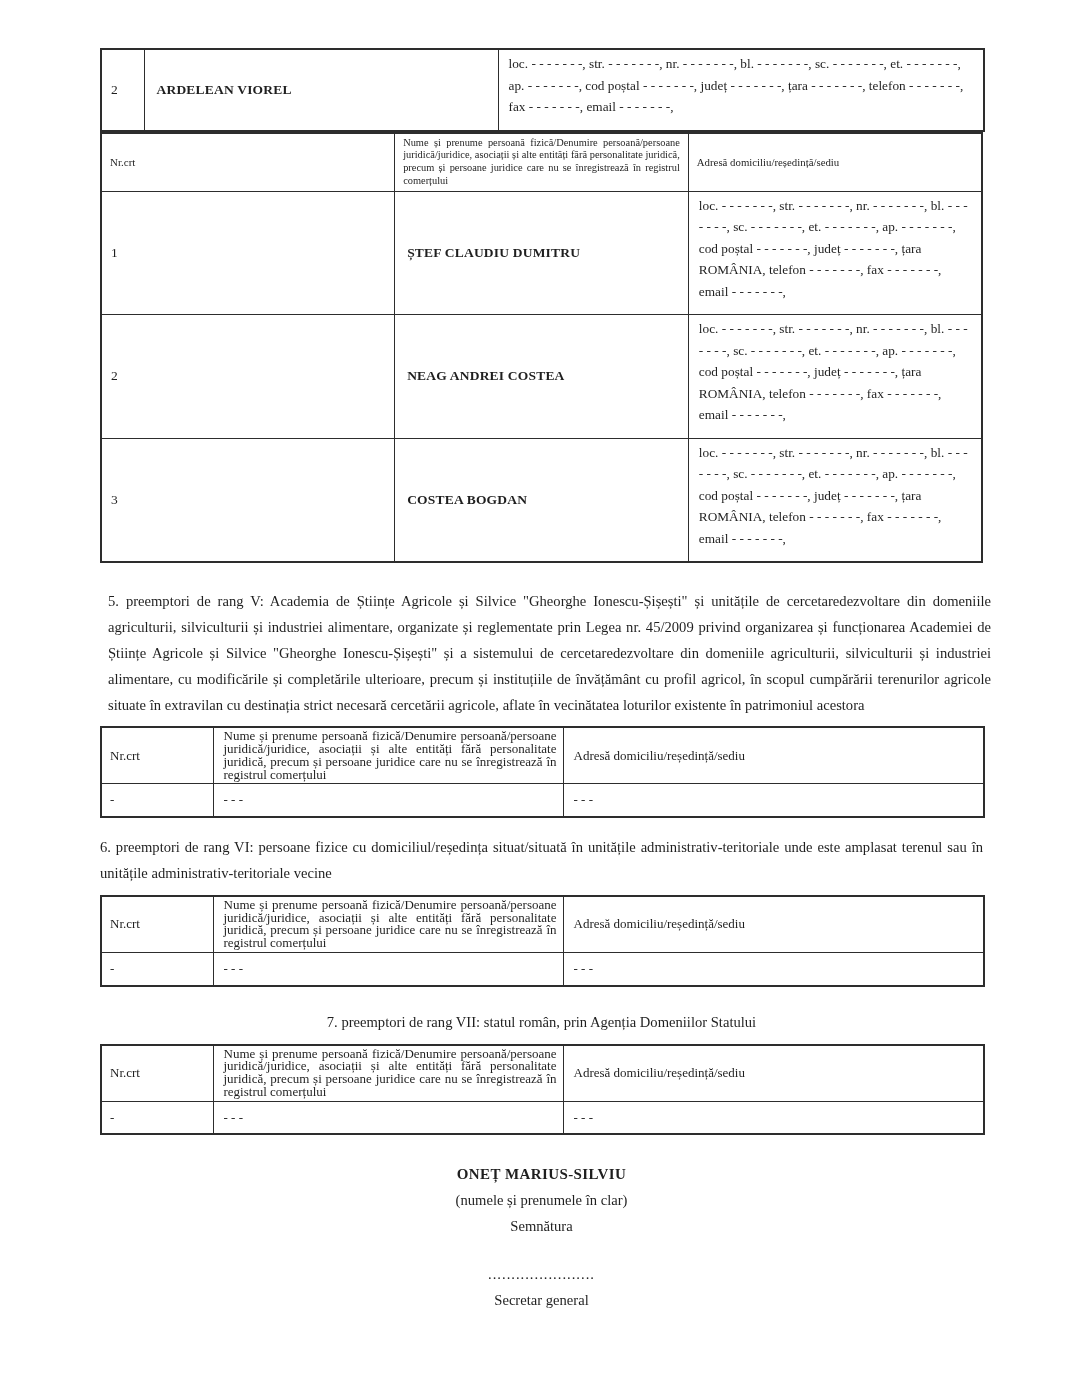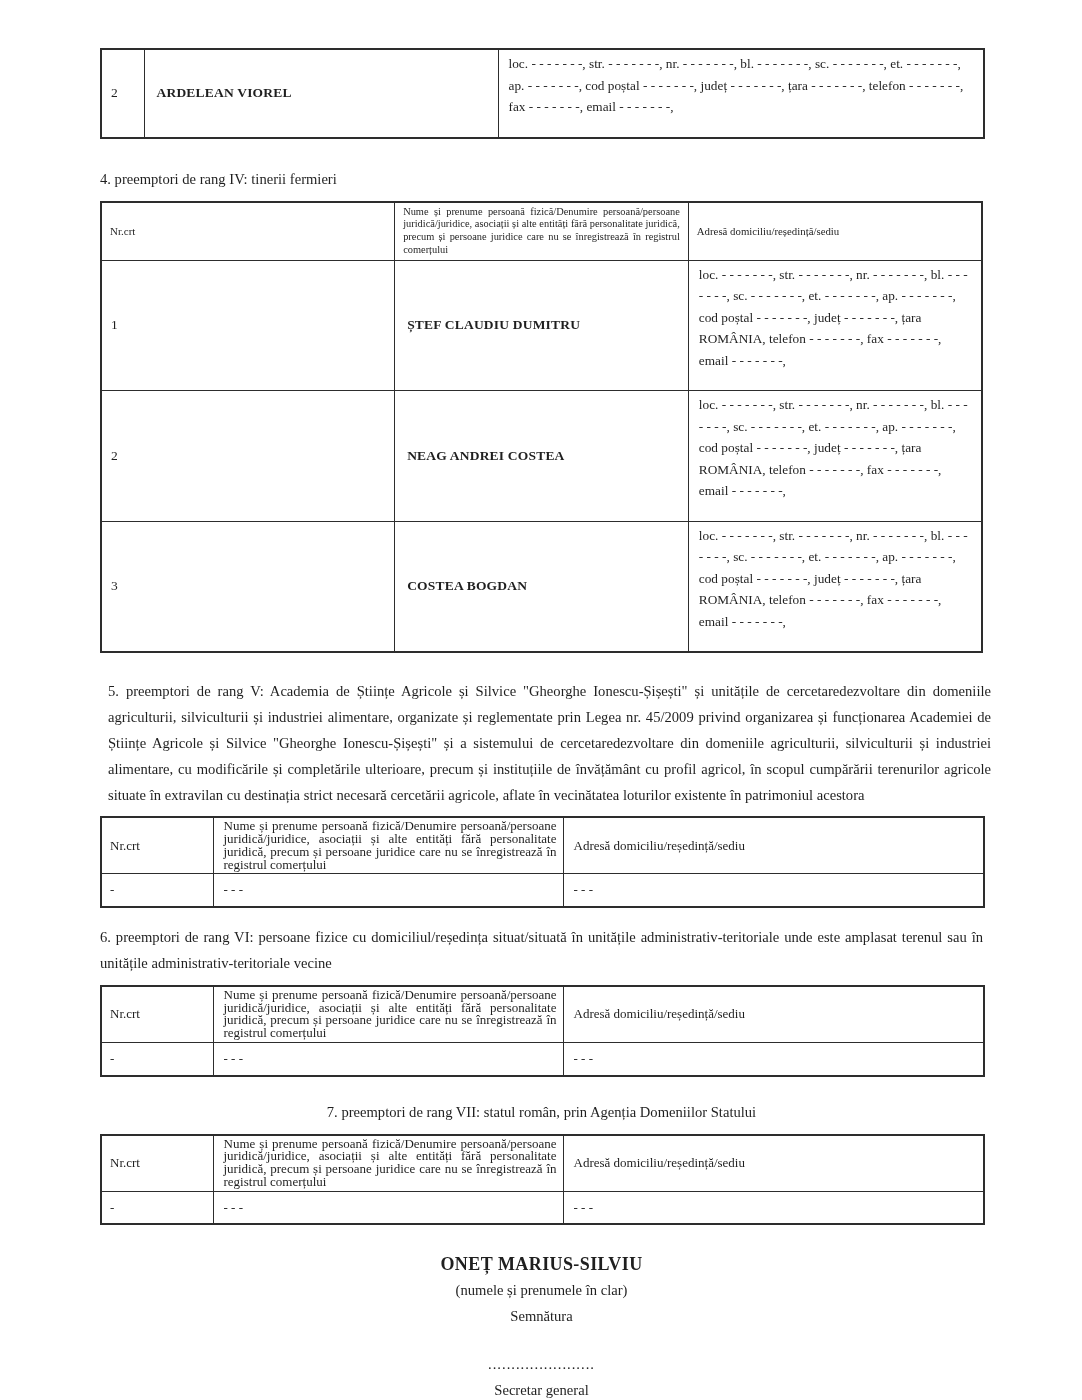--- a/index.html
+++ b/index.html
@@ -9,21 +9,21 @@
     font-family:"Liberation Serif", serif;
     padding:48px 99px 0 100px;
     position:relative; overflow:hidden;
   }
   table { border-collapse:collapse; table-layout:fixed; width:883px; border:2px solid #2d2d2d; }
   td { border:1px solid #2d2d2d; vertical-align:middle; box-sizing:border-box; }
 
   
   .t-std .c-nr   { width:43px;  font-size:13.5px; padding:2px 6px 2px 9px; }
   .t-std .c-name { width:354px; font-size:13.5px; font-weight:bold; padding:2px 6px 2px 12px; letter-spacing:.2px; }
-  .t-std .c-addr { width:486px; font-size:13.3px; line-height:21.5px; padding:3px 9px 19px 10px; vertical-align:top; }
+  .t-std .c-addr { width:486px; font-size:13.3px; line-height:21.5px; padding:3px 9px 12px 10px; vertical-align:top; }
   .t-std tr.data { height:67px; }
 
   
   tr.hdr { height:44px; }
   .hdr-nr   { font-size:11px; padding:2px 4px 2px 8px; vertical-align:middle; }
   .hdr-name { font-size:10.4px; line-height:12.8px; text-align:justify; padding:3px 8px; vertical-align:middle; }
   .hdr-addr { font-size:10.8px; padding:3px 8px; vertical-align:middle; }
 
   
   .t-empty .c-nr   { width:112px; font-size:13px; padding:2px 6px 2px 8px; }
@@ -36,39 +36,38 @@
     margin:0; text-align:justify; width:883px;
   }
   .h4  { margin:27px 0 9px 0; text-align:left; }
   .h5  { margin:25px 0 8px 8px; }
   .h6  { margin:16px 0 9px 0; }
   .h7  { margin:22px 0 9px 0; text-align:center; }
 
   .country { font-weight:normal; }
 
   .sig { width:883px; text-align:center; margin-top:26px; font-size:14.6px; line-height:26px; }
-  .sig .name { font-weight:bold; font-size:18px; letter-spacing:.4px; }
+  .sig .name { font-weight:bold; font-size:15px; letter-spacing:.4px; }
   .sig .dots { margin-top:22px; letter-spacing:1px; }
 </style>
 </head>
 <body>
 
 <div class="page">
 
   <table class="t-std">
     <tbody>
         <tr class="data">
       <td class="c-nr">2</td>
       <td class="c-name">ARDELEAN VIOREL</td>
       <td class="c-addr">loc. - - - - - - -, str. - - - - - - -, nr. - - - - - - -, bl. - - - - - - -, sc. - - - - - - -, et. - - - - - - -, ap. - - - - - - -, cod poștal - - - - - - -, județ - - - - - - -, țara - - - - - - -, telefon - - - - - - -, fax - - - - - - -, email - - - - - - -,</td>
     </tr>
   </tbody>
     </table>
 
-  <p class="sec-heading h4">4. preemptori de rang IV: tinerii fermieri</p>
   <table class="t-std">
     <tbody>
         <tr class="hdr">
       <td class="hdr-nr">Nr.crt</td>
       <td class="hdr-name">Nume și prenume persoană fizică/Denumire persoană/persoane juridică/juridice, asociații și alte entități fără personalitate juridică, precum și persoane juridice care nu se înregistrează în registrul comerțului</td>
       <td class="hdr-addr">Adresă domiciliu/reședință/sediu</td>
     </tr>
     <tr class="data">
       <td class="c-nr">1</td>
       <td class="c-name">ȘTEF CLAUDIU DUMITRU</td>

